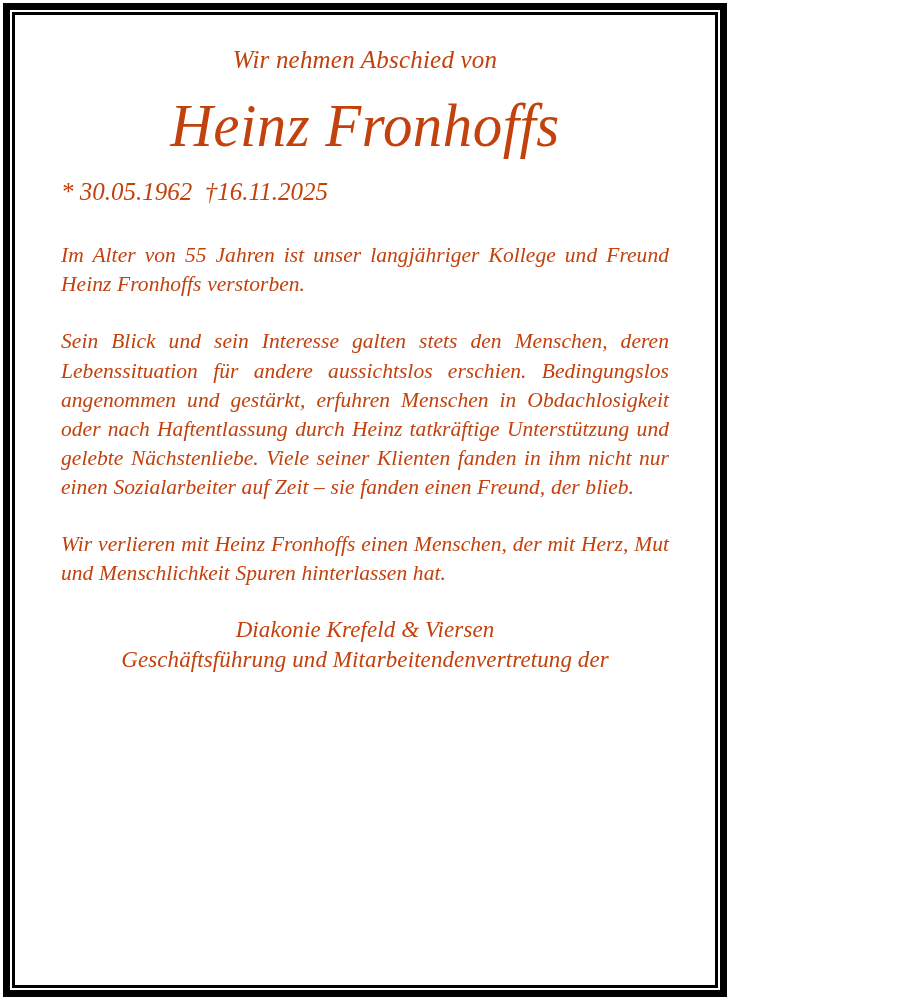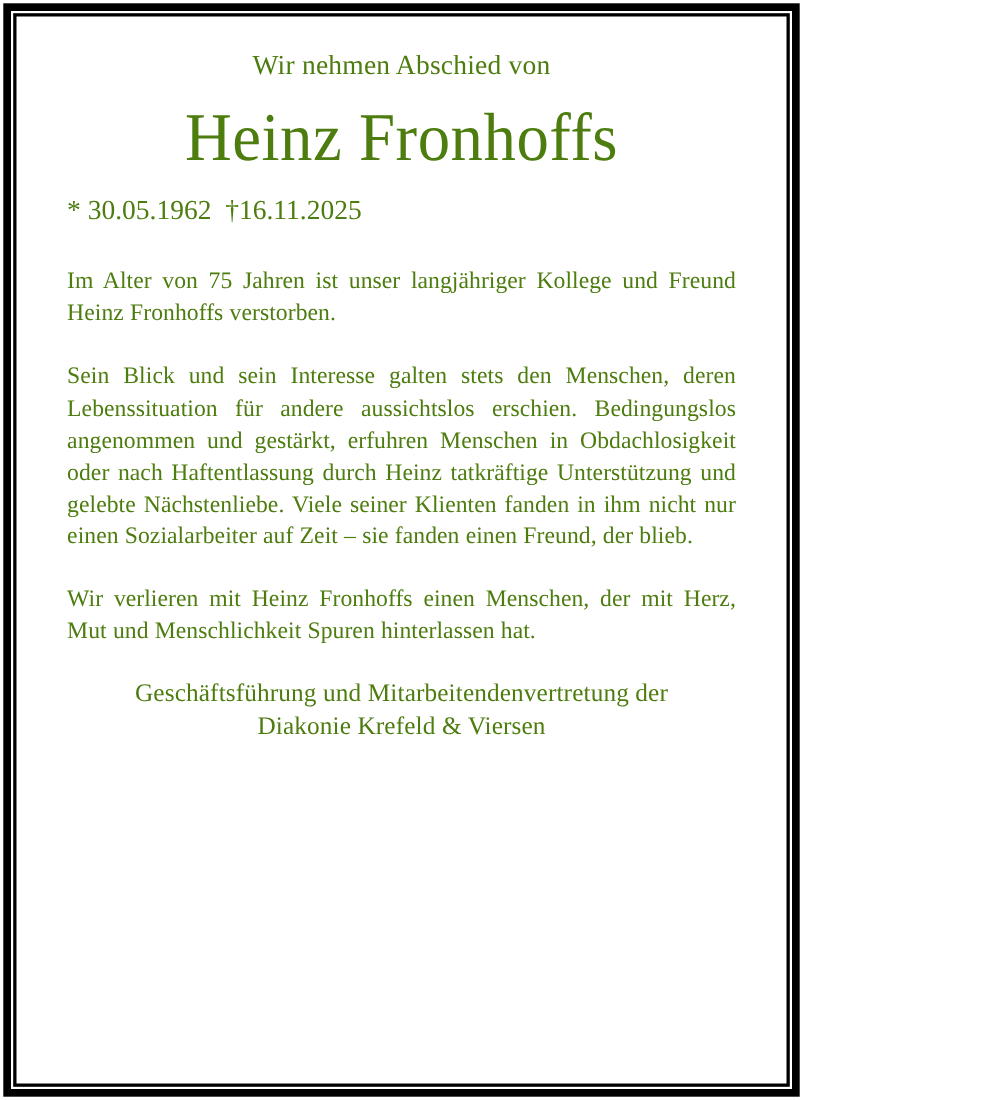--- a/index.html
+++ b/index.html
@@ -10,21 +10,22 @@
 
   .notice {
     position: relative;
     width: 730px;
     height: 1000px;
     box-sizing: border-box;
     background: #ffffff;
     padding: 3px;
     overflow: hidden;
     font-family: "Liberation Serif", "DejaVu Serif", serif;
-    color: #4d7c0f;
+    color: #c2410c;
+    font-style: italic;
   }
 
   
   .frame-outer {
     box-sizing: border-box;
     width: 100%;
     height: 100%;
     border: 7px solid #000000;
     background: #ffffff;
     padding: 2px;
@@ -112,26 +113,26 @@
     <div class="frame-inner">
       <div class="content">
 
         <p class="farewell-line">Wir nehmen Abschied von</p>
 
         <h1 class="deceased-name">Heinz Fronhoffs</h1>
 
         <p class="life-dates">* 30.05.1962  †16.11.2025</p>
 
         <div class="body-block">
-          <p class="body-paragraph p-first">Im Alter von 75 Jahren ist unser langjähriger Kollege und Freund Heinz Fronhoffs verstorben.</p>
+          <p class="body-paragraph p-first">Im Alter von 55 Jahren ist unser langjähriger Kollege und Freund Heinz Fronhoffs verstorben.</p>
           <p class="body-paragraph">Sein Blick und sein Interesse galten stets den Menschen, deren Lebenssituation für andere aussichtslos erschien. Bedingungslos angenommen und gestärkt, erfuhren Menschen in Obdachlosigkeit oder nach Haftentlassung durch Heinz tatkräftige Unterstützung und gelebte Nächstenliebe. Viele seiner Klienten fanden in ihm nicht nur einen Sozialarbeiter auf Zeit – sie fanden einen Freund, der blieb.</p>
           <p class="body-paragraph">Wir verlieren mit Heinz Fronhoffs einen Menschen, der mit Herz, Mut und Menschlichkeit Spuren hinterlassen hat.</p>
         </div>
 
         <div class="signature-block">
+          <p class="signature-line">Diakonie Krefeld &amp; Viersen</p>
           <p class="signature-line">Geschäftsführung und Mitarbeitendenvertretung der</p>
-          <p class="signature-line">Diakonie Krefeld &amp; Viersen</p>
         </div>
 
       </div>
     </div>
   </div>
 </div>
 
 </body></html>

